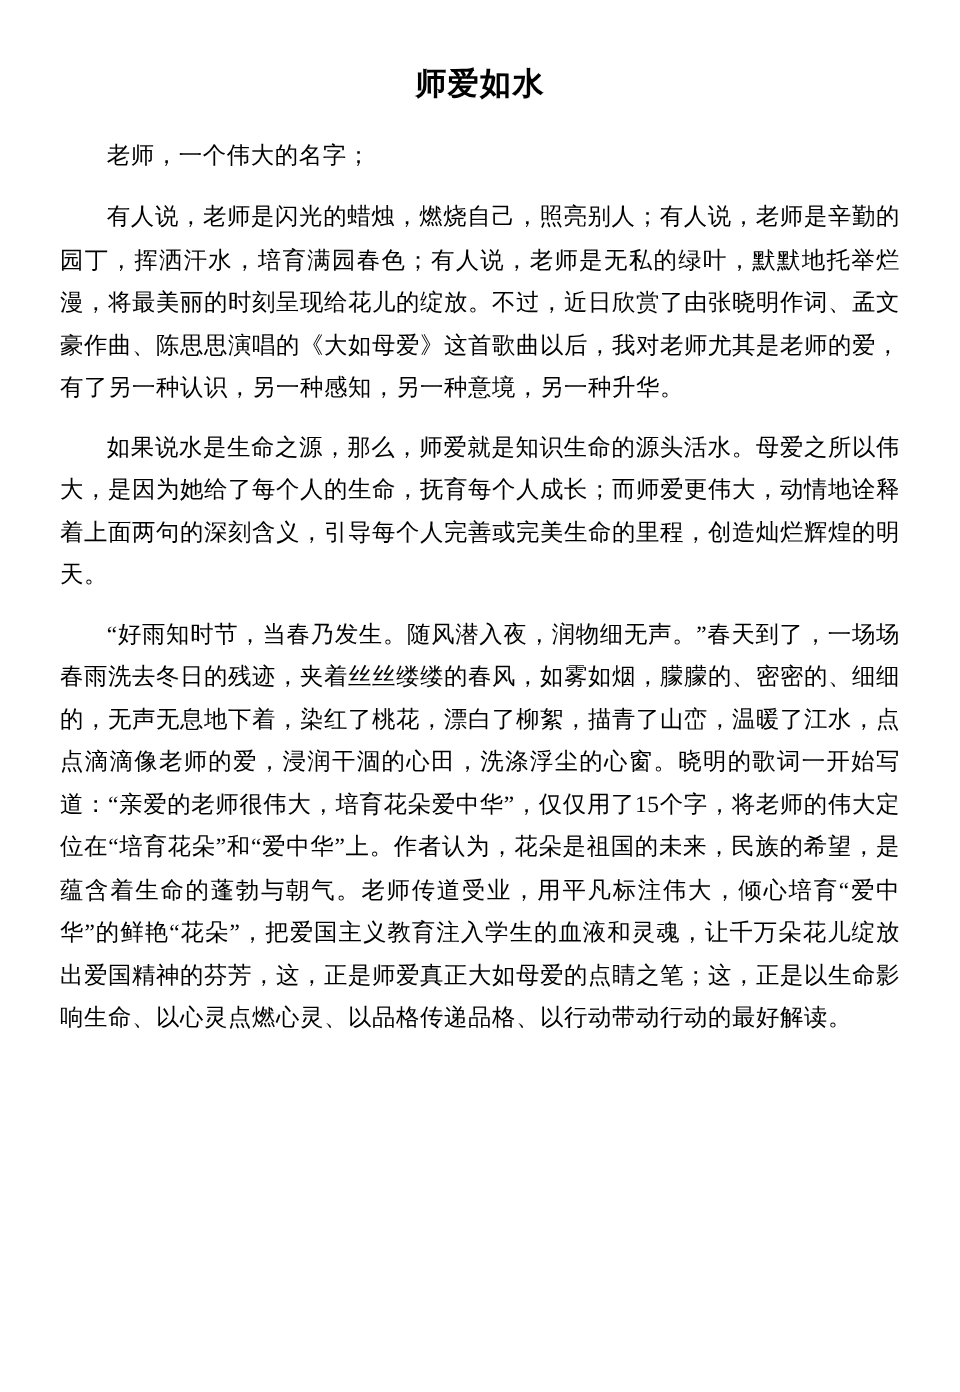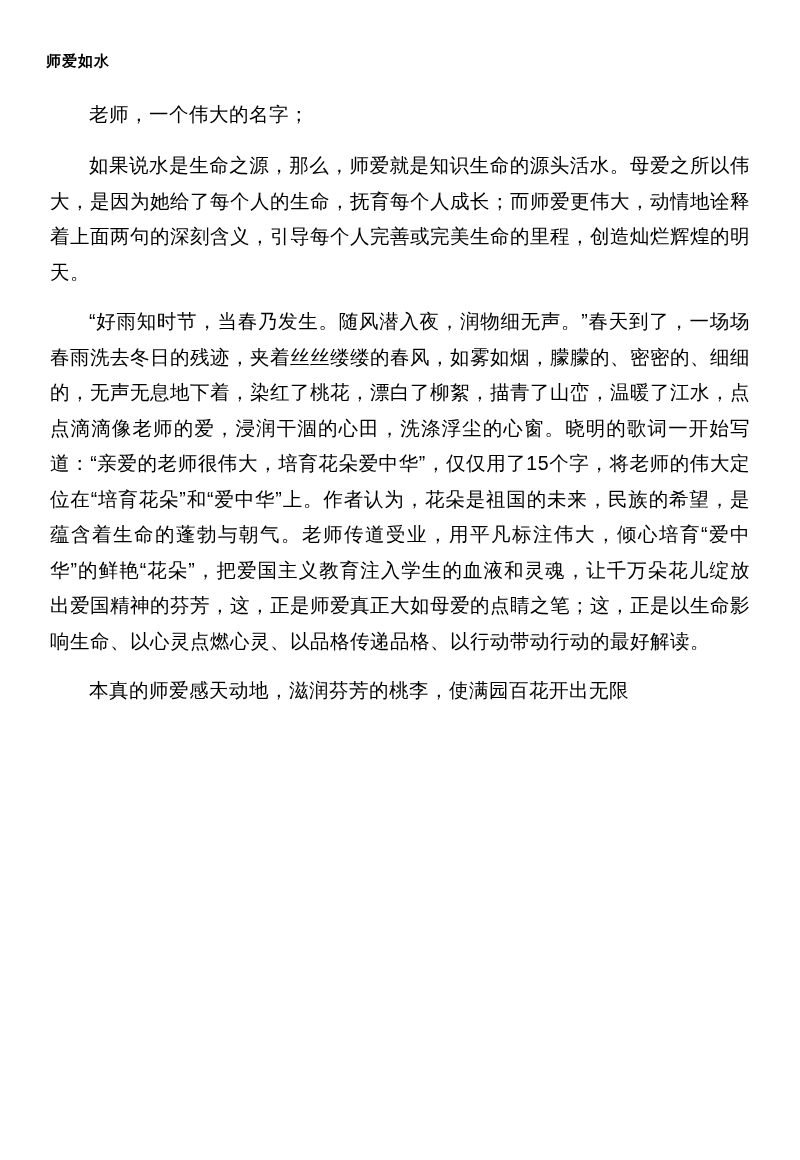--- a/index.html
+++ b/index.html
@@ -16,54 +16,55 @@
   }
   .page {
     position: relative;
     width: 800px;
     height: 1160px;
     box-sizing: border-box;
     padding: 40px 46px 0 46px;
     background: #ffffff;
   }
   .doc-title {
-    font-size: 15px;
+    text-align: center;
+    font-size: 26px;
     font-weight: bold;
     letter-spacing: 1px;
     margin: 12px 0 26px 0;
     font-family: "DejaVu Sans", "Liberation Sans", sans-serif;
   }
   .body-text {
     padding: 0 4px;
   }
   .para {
     font-size: 19.5px;
     line-height: 1.82;
     text-align: justify;
     text-justify: inter-ideograph;
     margin: 0 0 14px 0;
     text-indent: 2em;
     letter-spacing: 0.5px;
-    font-family: Liberation Sans, sans-serif;
+    font-family: Liberation Serif, serif;
     word-break: break-all;
   }
   .para.short {
     margin-bottom: 16px;
   }
   .para:last-child {
     margin-bottom: 0;
   }
 </style>
 </head>
 <body>
 
 <div class="page">
 
   <h1 class="doc-title">师爱如水</h1>
 
   <div class="body-text">
     <p class="para short">老师，一个伟大的名字；</p>
+    <p class="para">有人说，老师是闪光的蜡烛，燃烧自己，照亮别人；有人说，老师是辛勤的园丁，挥洒汗水，培育满园春色；有人说，老师是无私的绿叶，默默地托举烂漫，将最美丽的时刻呈现给花儿的绽放。不过，近日欣赏了由张晓明作词、孟文豪作曲、陈思思演唱的《大如母爱》这首歌曲以后，我对老师尤其是老师的爱，有了另一种认识，另一种感知，另一种意境，另一种升华。</p>
     <p class="para">如果说水是生命之源，那么，师爱就是知识生命的源头活水。母爱之所以伟大，是因为她给了每个人的生命，抚育每个人成长；而师爱更伟大，动情地诠释着上面两句的深刻含义，引导每个人完善或完美生命的里程，创造灿烂辉煌的明天。</p>
     <p class="para">“好雨知时节，当春乃发生。随风潜入夜，润物细无声。”春天到了，一场场春雨洗去冬日的残迹，夹着丝丝缕缕的春风，如雾如烟，朦朦的、密密的、细细的，无声无息地下着，染红了桃花，漂白了柳絮，描青了山峦，温暖了江水，点点滴滴像老师的爱，浸润干涸的心田，洗涤浮尘的心窗。晓明的歌词一开始写道：“亲爱的老师很伟大，培育花朵爱中华”，仅仅用了15个字，将老师的伟大定位在“培育花朵”和“爱中华”上。作者认为，花朵是祖国的未来，民族的希望，是蕴含着生命的蓬勃与朝气。老师传道受业，用平凡标注伟大，倾心培育“爱中华”的鲜艳“花朵”，把爱国主义教育注入学生的血液和灵魂，让千万朵花儿绽放出爱国精神的芬芳，这，正是师爱真正大如母爱的点睛之笔；这，正是以生命影响生命、以心灵点燃心灵、以品格传递品格、以行动带动行动的最好解读。</p>
-    <p class="para">本真的师爱感天动地，滋润芬芳的桃李，使满园百花开出无限</p>
   </div>
 
 </div>
 
 </body></html>

